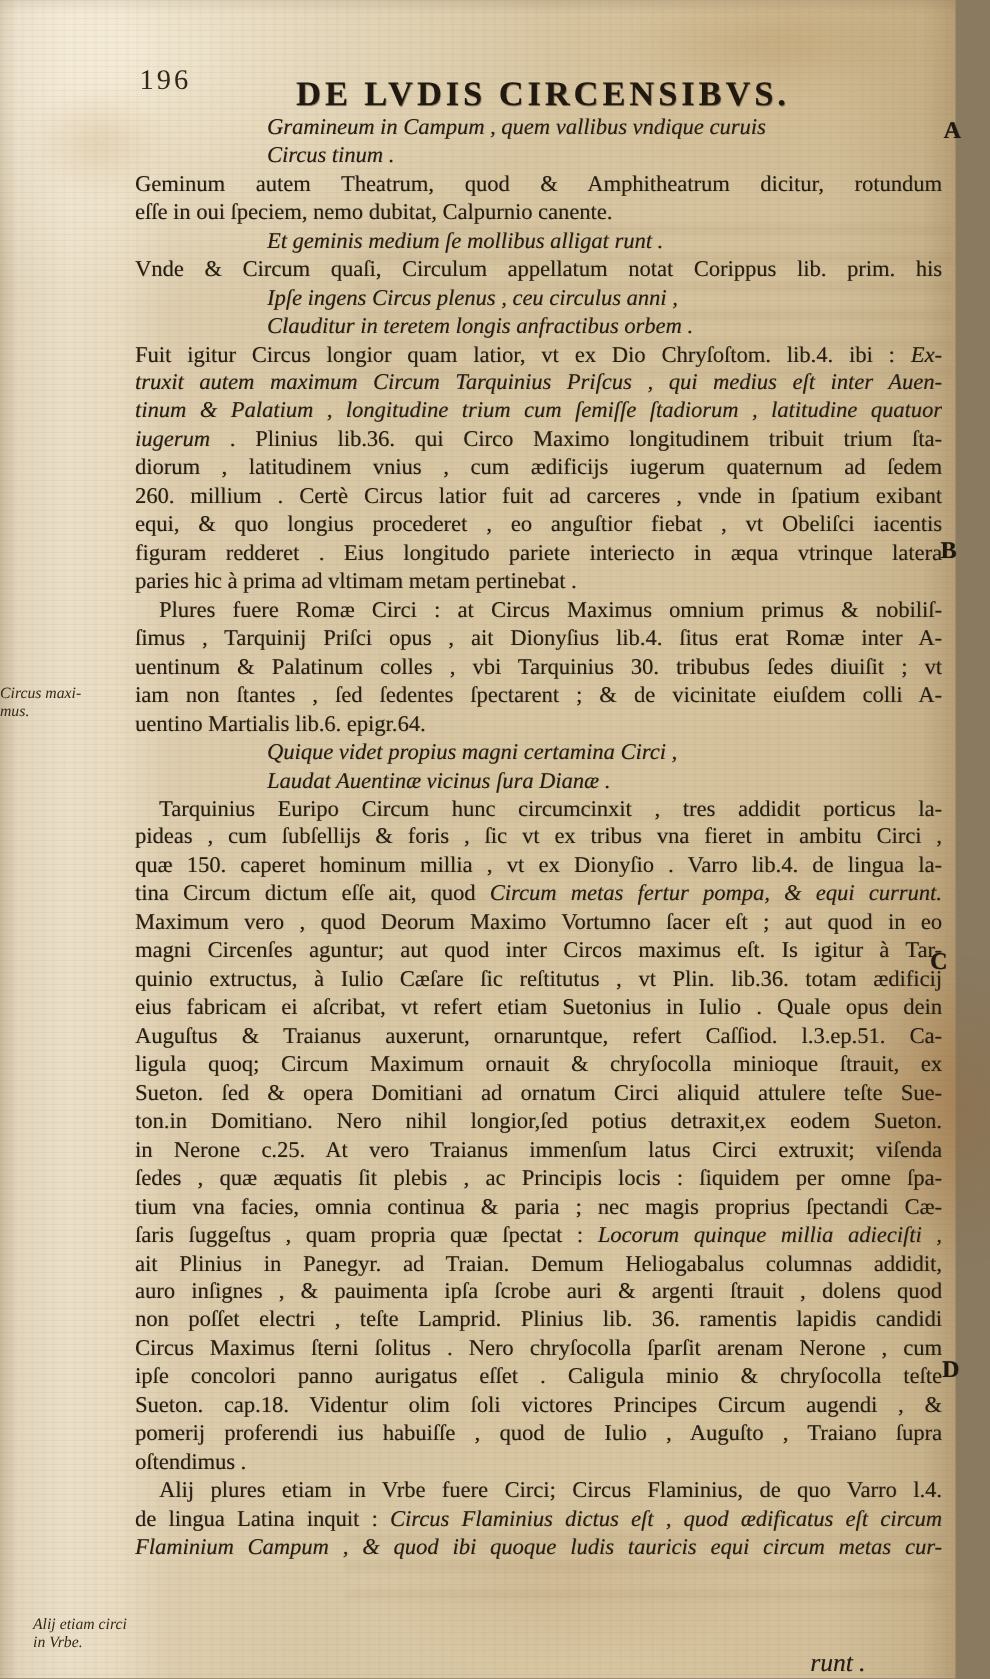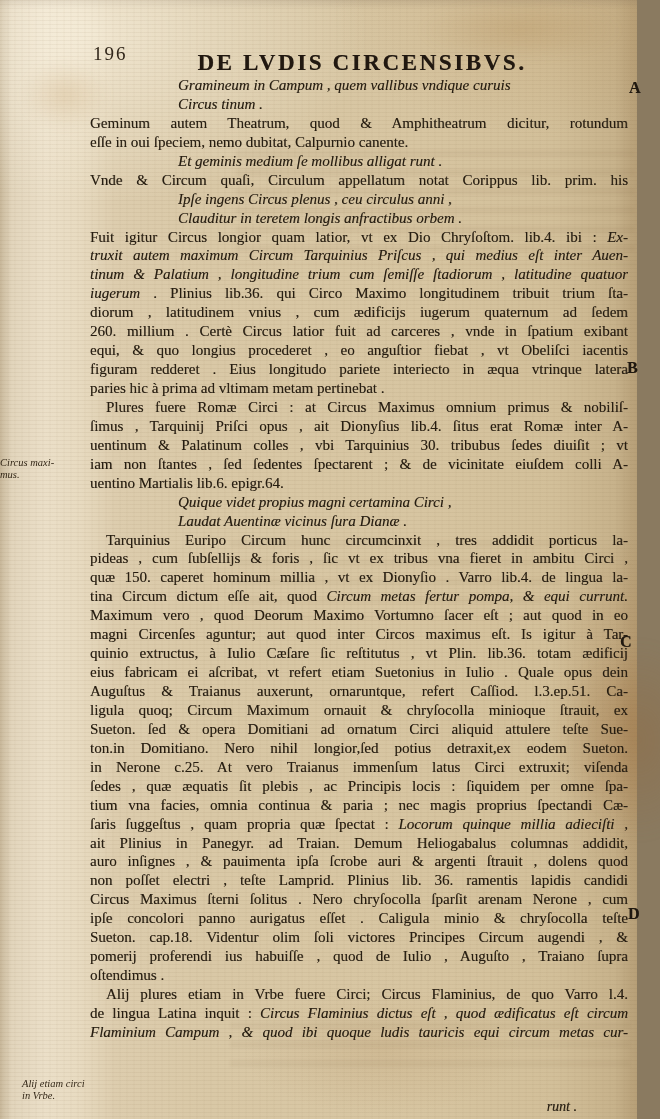--- a/index.html
+++ b/index.html
@@ -58,21 +58,21 @@
   .mn2{left:22px;top:1062px;width:95px;margin-top:16px;}
 
   .textblock{position:absolute;left:90px;top:76px;width:538px;
     font-size:15px;line-height:18.95px;
     text-shadow:.3px .3px .5px rgba(43,32,18,.45);}
   .ln{height:18.95px;overflow:hidden;text-align:justify;text-align-last:justify;}
   .ln.end{text-align-last:left;}
   .ln.ind{padding-left:16px;}
   .ln.q{padding-left:88px;text-align:left;text-align-last:auto;}
   .it{font-style:italic;}
-  .catchword{position:absolute;right:60px;top:1099px;font-size:14px;
+  .catchword{position:absolute;right:60px;top:1099px;font-size:17px;
     font-style:italic;text-shadow:.3px .3px .5px rgba(43,32,18,.45);}
 </style>
 </head>
 <body>
 
 <div class="page">
   <div class="texture"></div>
   <div class="bleed b1"></div>
   <div class="bleed b2"></div>
   <div class="bleed b3"></div>

